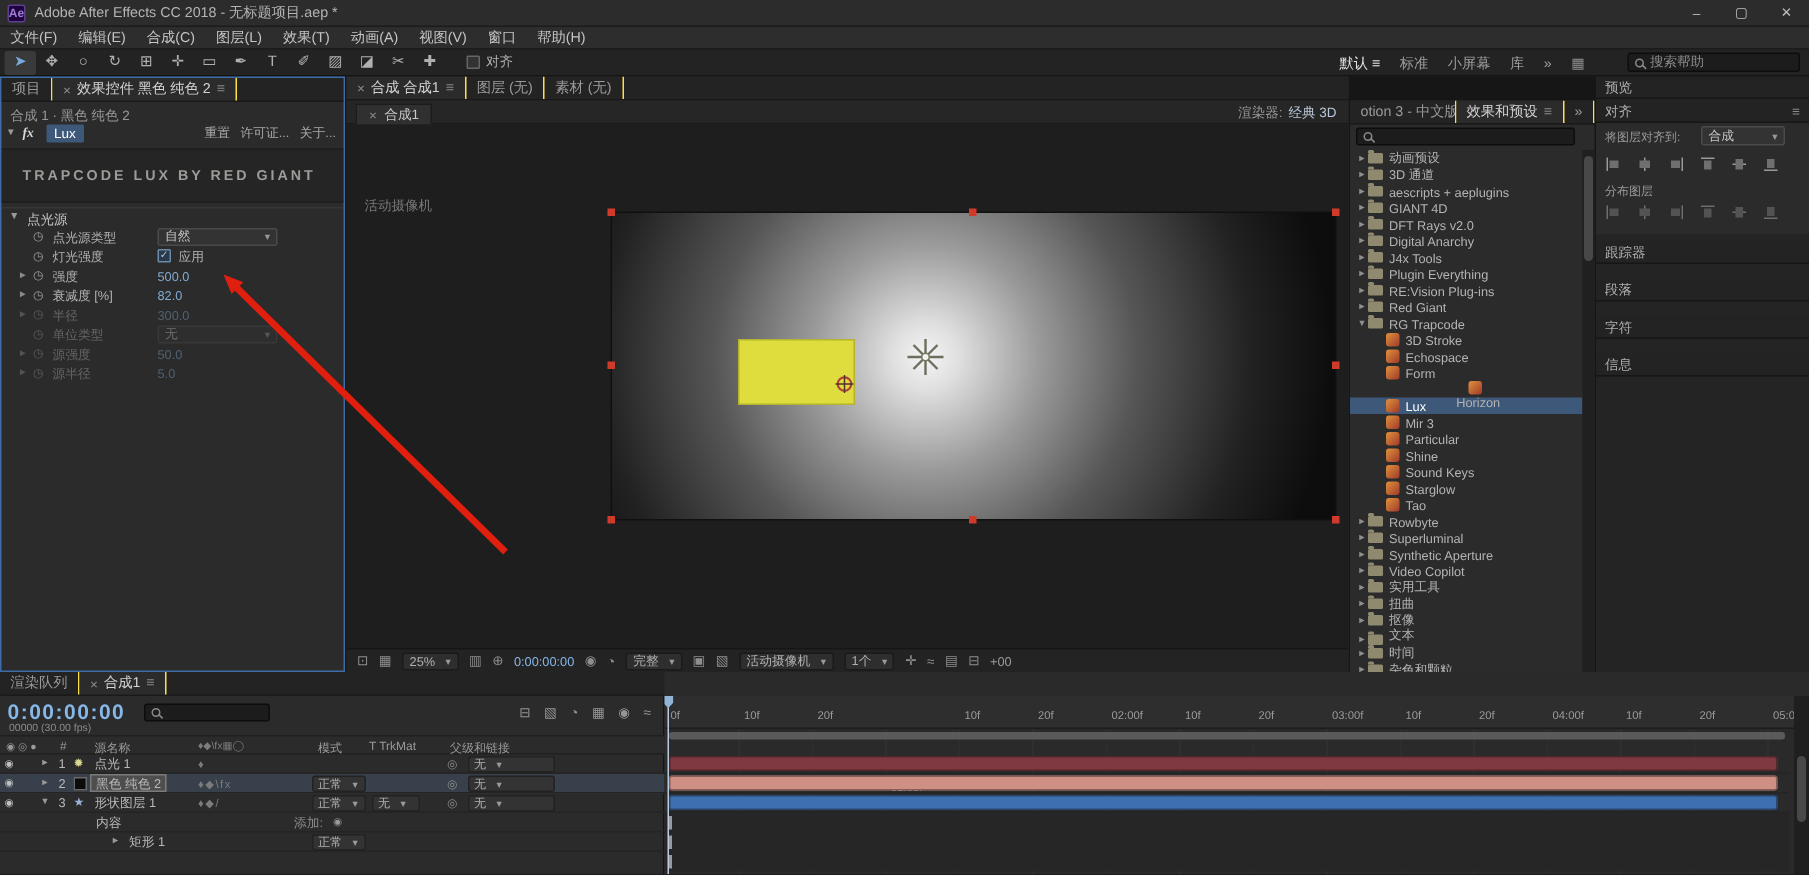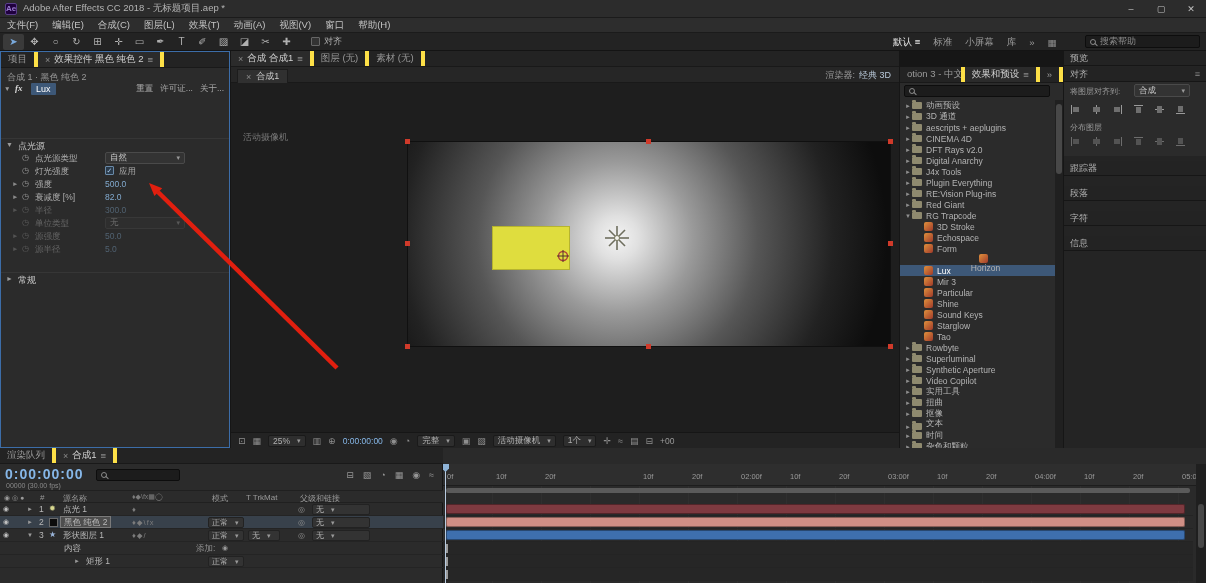--- a/index.html
+++ b/index.html
@@ -19,21 +19,21 @@
 .snapwrap{display:flex;align-items:center;gap:4px;margin-left:14px;color:#b0b0b0;font-size:9px}
 .cb{width:9px;height:9px;background:#333;border:1px solid #666;border-radius:1px;display:inline-block}
 .workspaces{position:absolute;left:893px;top:0;height:18px;display:flex;align-items:center;gap:13px;font-size:9.5px;color:#9d9d9d}
 .workspaces .ws.active{color:#e4e4e4}
 .searchbox{position:absolute;display:flex;align-items:center;gap:4px;background:#1c1c1c;border:1px solid #0d0d0d;border-radius:2px;color:#8a8a8a;font-size:9px;padding:0 4px}
 .mag{width:6px;height:6px;border:1px solid #8a8a8a;border-radius:50%;position:relative;flex:none}
 .mag::after{content:'';position:absolute;width:4px;height:1px;background:#8a8a8a;right:-3px;bottom:-1px;transform:rotate(45deg)}
 
 .panel{position:absolute;background:#2b2b2b;overflow:hidden}
 .tabbar{height:16px;background:#232323;display:flex;align-items:stretch;font-size:9.5px;color:#9a9a9a;border-bottom:1px solid #191919}
-.tab{padding:0 7px;display:flex;align-items:center;gap:4px;border-right:4px solid #fde047;white-space:nowrap}
+.tab{padding:0 7px;display:flex;align-items:center;gap:4px;border-right:1px solid #fde047;white-space:nowrap}
 .tab.active{background:#2b2b2b;color:#d2d2d2}
 .hamb{color:#8a8a8a}
 .xgl{color:#8a8a8a;font-size:9px}
 
 #ecpanel{left:0;top:51px;width:230px;height:397px;border:1px solid #3c6da8}
 .ec-crumb{position:absolute;left:6px;top:19px;font-size:9px;color:#989898}
 .ec-fxrow{position:absolute;left:0;top:31px;width:100%;height:14px;font-size:9px}
 .fxname{background:#3d5878;color:#fff;padding:1px 5px;border-radius:1px}
 .fxbadge{font-family:"Liberation Serif","DejaVu Serif",serif;font-style:italic;font-weight:bold;color:#d8d8d8}
 .ec-links{position:absolute;right:5px;top:0;display:flex;gap:7px;color:#a8a8a8;font-size:8.5px}
@@ -204,20 +204,23 @@
   <div class="ec-fxrow">
     <span style="position:absolute;left:3px;top:2px;font-size:6.5px;color:#9a9a9a">▼</span>
     <span class="fxbadge" style="position:absolute;left:14px;top:0">fx</span>
     <span class="fxname" style="position: absolute; left: 30px; top: 0px; background: rgb(61, 88, 120);">Lux</span>
     <span class="ec-links">
       <span>重置</span>
       <span>许可证...</span>
       <span>关于...</span>
     </span>
   </div>
+  <div class="ec-logo">
+    <span>TRAPCODE LUX BY RED GIANT</span>
+  </div>
 
   <div class="ecgroup" style="top:86px">
     <span class="gcaret">▼</span>
     <span class="glabel">点光源</span>
   </div>
   <div class="ecrow" style="top:100px">
     <span class="sw">◷</span>
     <span class="plabel">点光源类型</span>
     <span class="dd" style="left:104px;width:80px">
       <span>自然</span>
@@ -260,24 +263,20 @@
     <span class="tw">►</span>
     <span class="sw">◷</span>
     <span class="plabel">源强度</span>
     <span class="bluev">50.0</span>
   </div>
   <div class="ecrow dis" style="top:191px">
     <span class="tw">►</span>
     <span class="sw">◷</span>
     <span class="plabel">源半径</span>
     <span class="bluev">5.0</span>
-  </div>
-  <div class="ecgroup" style="top:220px">
-    <span class="gcaret">►</span>
-    <span class="glabel">常规</span>
   </div>
 </div>
 
 <div class="panel" id="comppanel">
   <div class="tabbar">
     <span class="tab active">
       <span class="xgl">×</span>
       <span>合成 合成1</span>
       <span class="hamb">≡</span>
     </span>
@@ -386,21 +385,21 @@
         <span>3D 通道</span>
       </div>
       <div class="fx-row" style="padding-left: 4px;">
         <span class="fx-caret">►</span>
         <span class="fold"></span>
         <span>aescripts + aeplugins</span>
       </div>
       <div class="fx-row" style="padding-left: 4px;">
         <span class="fx-caret">►</span>
         <span class="fold"></span>
-        <span>CINEMA 4D</span>
+        <span>GIANT 4D</span>
       </div>
       <div class="fx-row" style="padding-left: 4px;">
         <span class="fx-caret">►</span>
         <span class="fold"></span>
         <span>DFT Rays v2.0</span>
       </div>
       <div class="fx-row" style="padding-left: 4px;">
         <span class="fx-caret">►</span>
         <span class="fold"></span>
         <span>Digital Anarchy</span>

